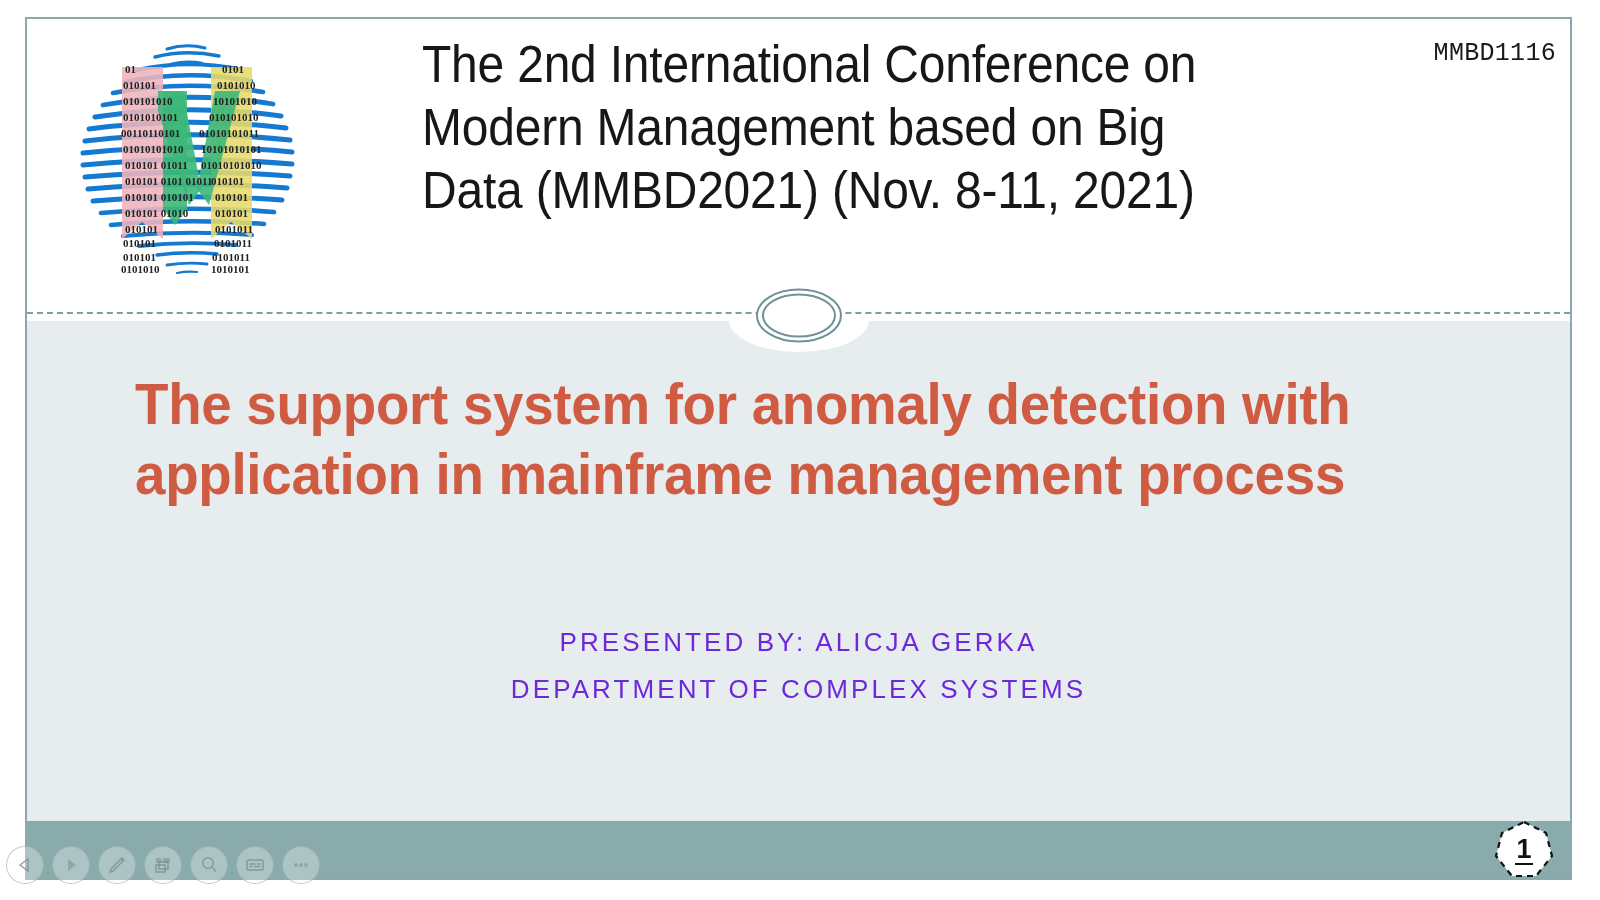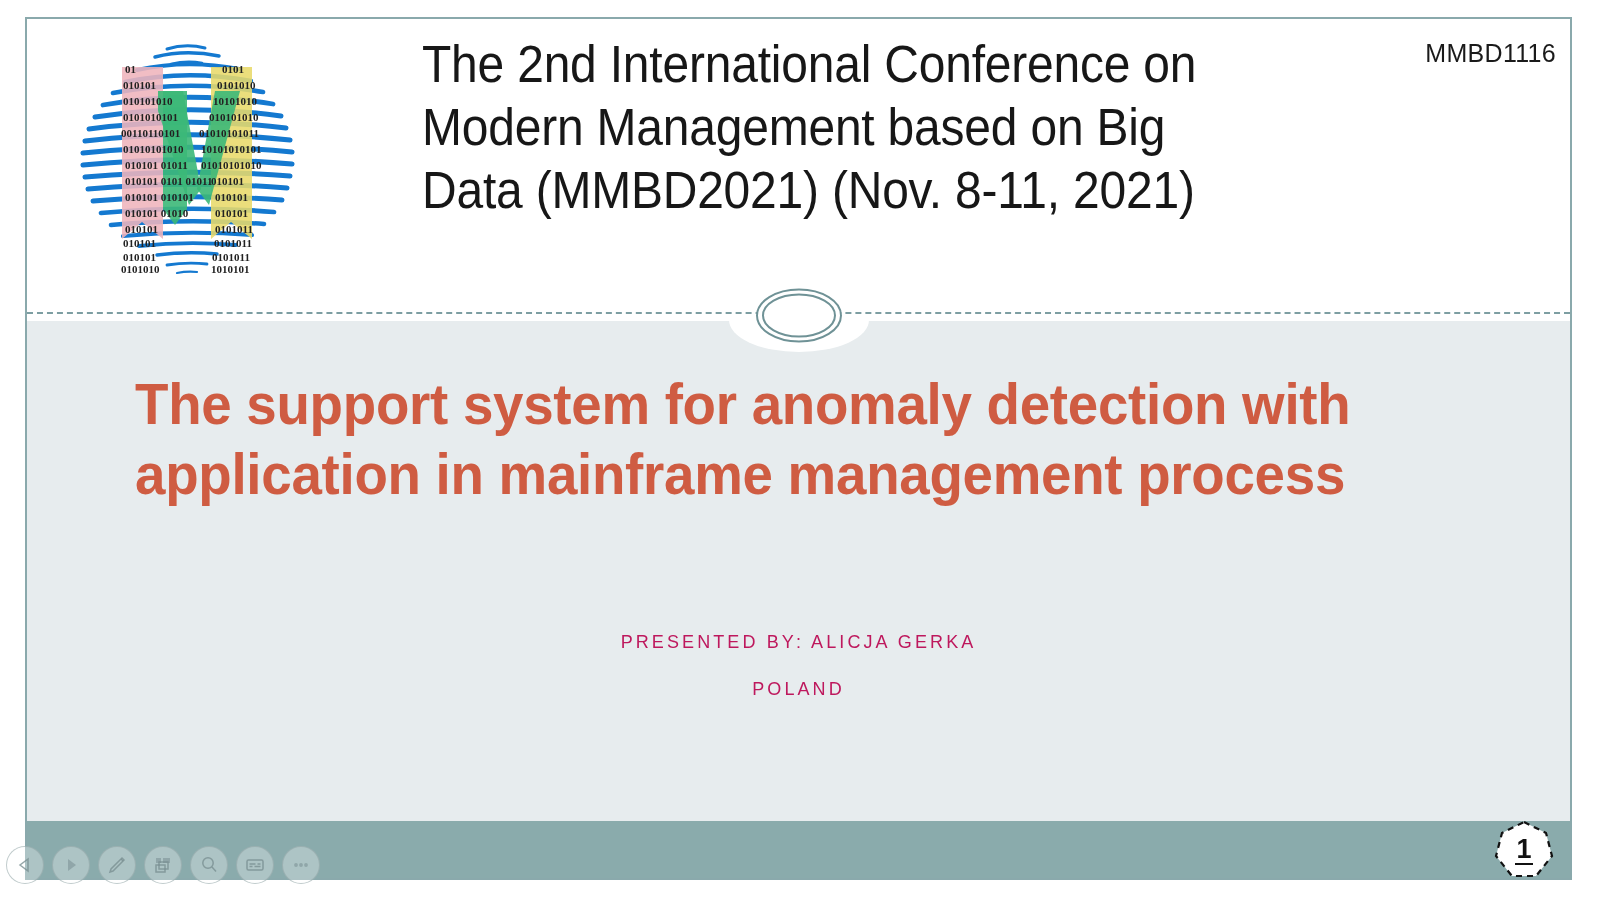--- a/index.html
+++ b/index.html
@@ -66,20 +66,21 @@
     transform-origin: left top;
   }
 
   .paper-code {
     position: absolute;
     right: 14px;
     top: 20px;
     font-size: 25px;
     color: #1a1a1a;
     letter-spacing: 0.3px;
+    font-family: Liberation Mono, monospace;
   }
 
   
   .divider {
     position: absolute;
     left: 0;
     top: 293px;
     width: 100%;
     height: 2px;
     border-top: 2px dashed #7d9ea2;
@@ -133,23 +134,23 @@
 
   .presenter-block {
     position: absolute;
     left: 0;
     top: 298px;
     width: 100%;
     text-align: center;
   }
   .presenter-line {
     font-family: "Liberation Sans Narrow", "Liberation Sans", sans-serif;
-    font-size: 18px;
+    font-size: 26px;
     line-height: 47px;
-    color: #be185d;
+    color: #6d28d9;
     letter-spacing: 3.1px;
     text-transform: uppercase;
     white-space: nowrap;
   }
 
   
   .footer-band {
     position: absolute;
     left: 0;
     bottom: 0;
@@ -299,21 +300,21 @@
       </svg>
     </div>
 
     <div class="panel">
       <div class="panel-notch"></div>
 
       <div class="main-title">The support system for anomaly detection with application in mainframe management process</div>
 
       <div class="presenter-block">
         <div class="presenter-line">Presented by: Alicja Gerka</div>
-        <div class="presenter-line">Poland</div>
+        <div class="presenter-line">Department of Complex Systems</div>
       </div>
     </div>
 
     <div class="footer-band"></div>
   </div>
 
   <div class="page-badge">
     <svg viewBox="0 0 60 60" xmlns="http://www.w3.org/2000/svg">
       <polygon points="30,2 52,13 58,36 42,56 18,56 2,36 8,13" fill="#ffffff" stroke="#111111" stroke-width="2.2" stroke-dasharray="6 5"></polygon>
     </svg>

